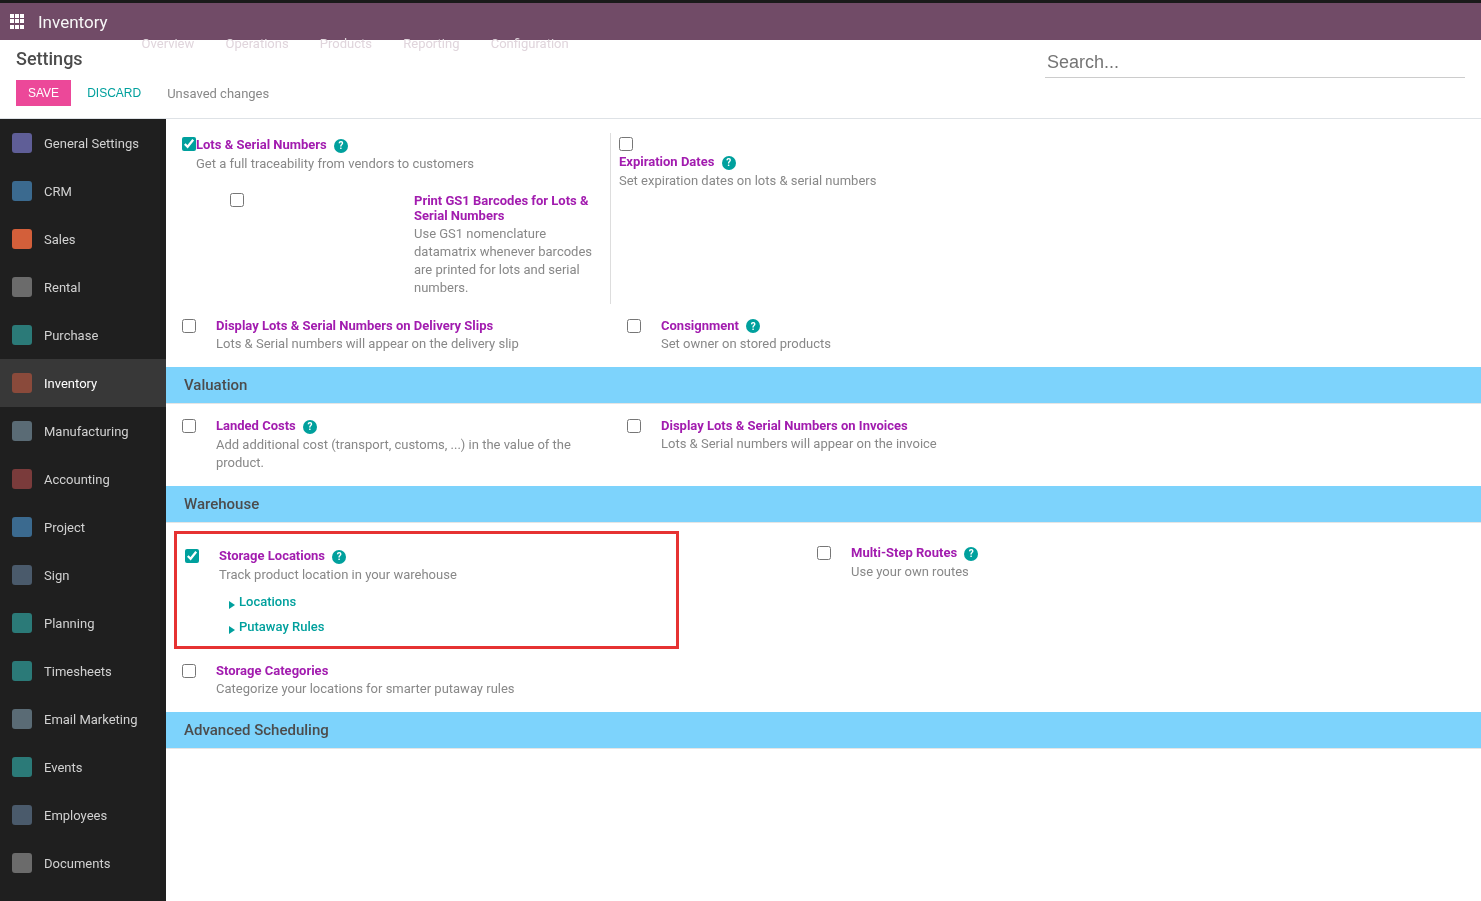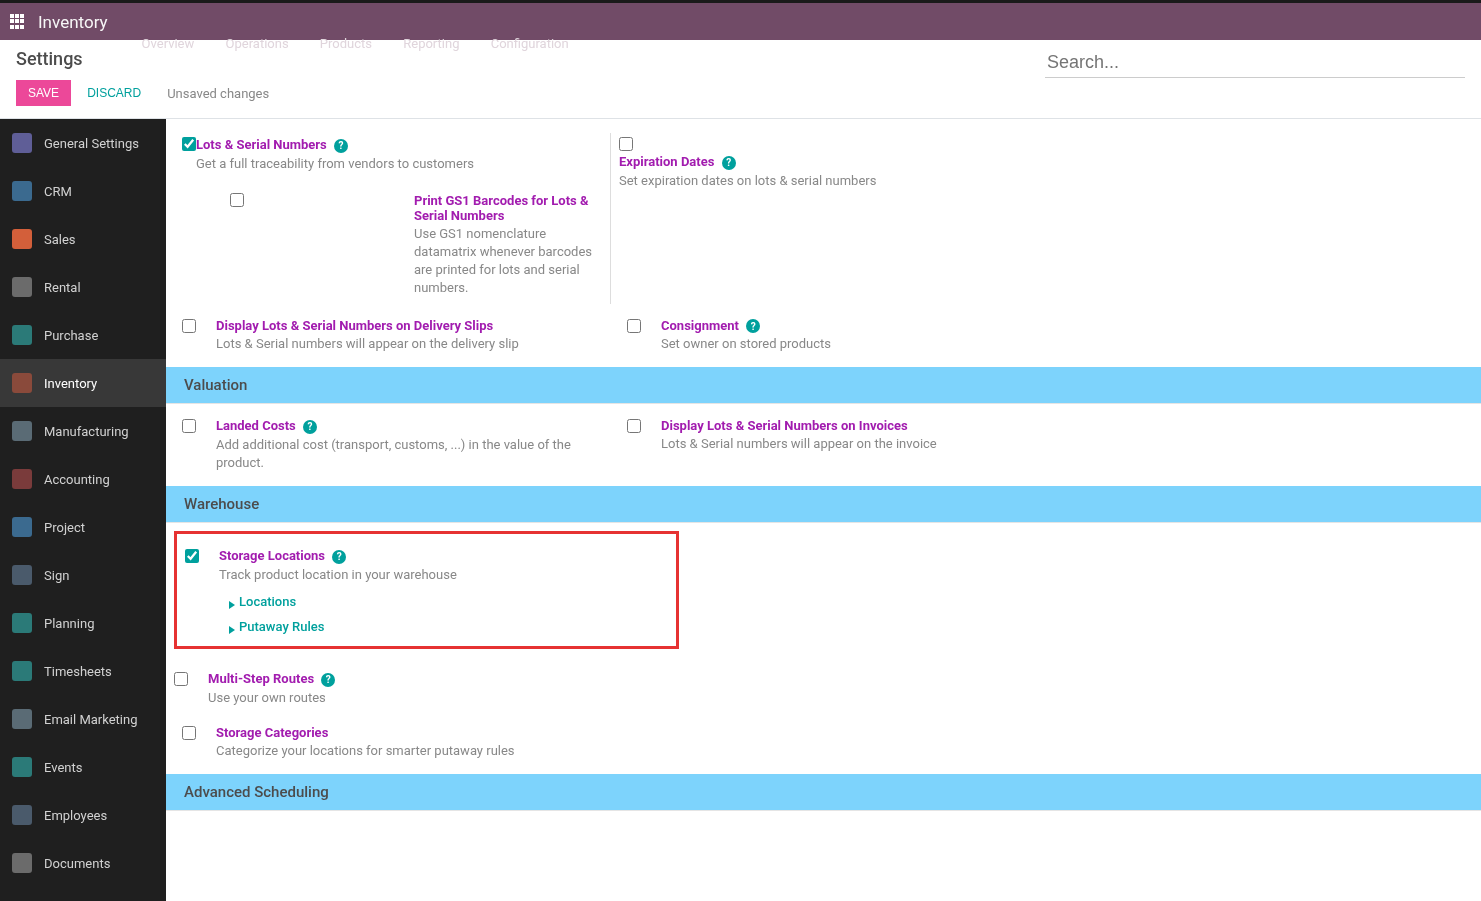--- a/index.html
+++ b/index.html
@@ -370,21 +370,21 @@
         <div class="cb-wrap"><input type="checkbox" style=""></div>
         <div class="txt">
           <div class="setting-title">Display Lots &amp; Serial Numbers on Invoices</div>
           <div class="setting-desc">Lots &amp; Serial numbers will appear on the invoice</div>
         </div>
       </div>
     </div>
 
     <div class="section-header">Warehouse</div>
 
-    <div style="display:flex;flex-direction:column;">
+    <div style="display:flex;">
       <div class="highlight-box">
         <div class="setting-block" style="width:auto;">
           <div class="cb-wrap"><input type="checkbox" checked="" style=""></div>
           <div class="txt">
             <span class="setting-title">Storage Locations</span>
             <span class="help-icon">?</span>
             <div class="setting-desc">Track product location in your warehouse</div>
             <div class="link-action">
               <span class="arrow-right"></span>
               <span>Locations</span>

